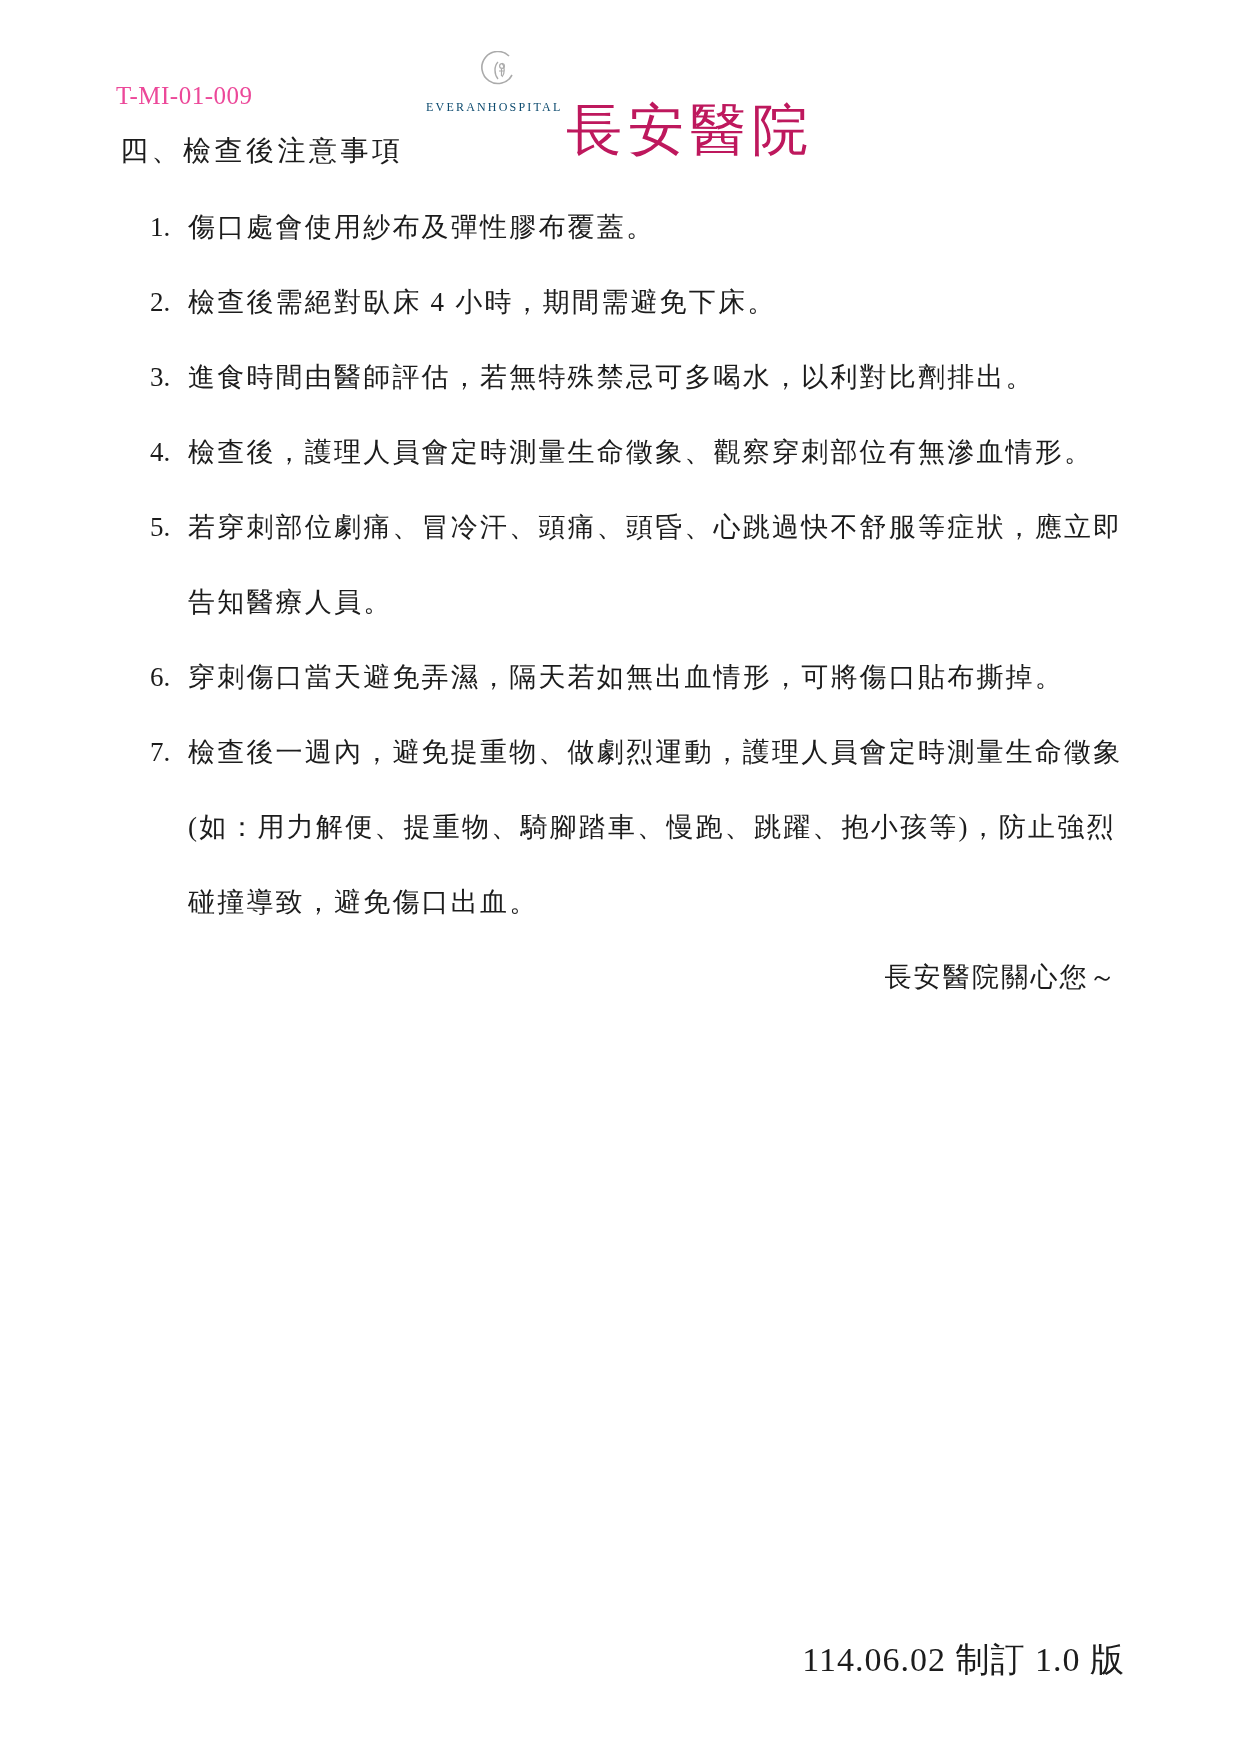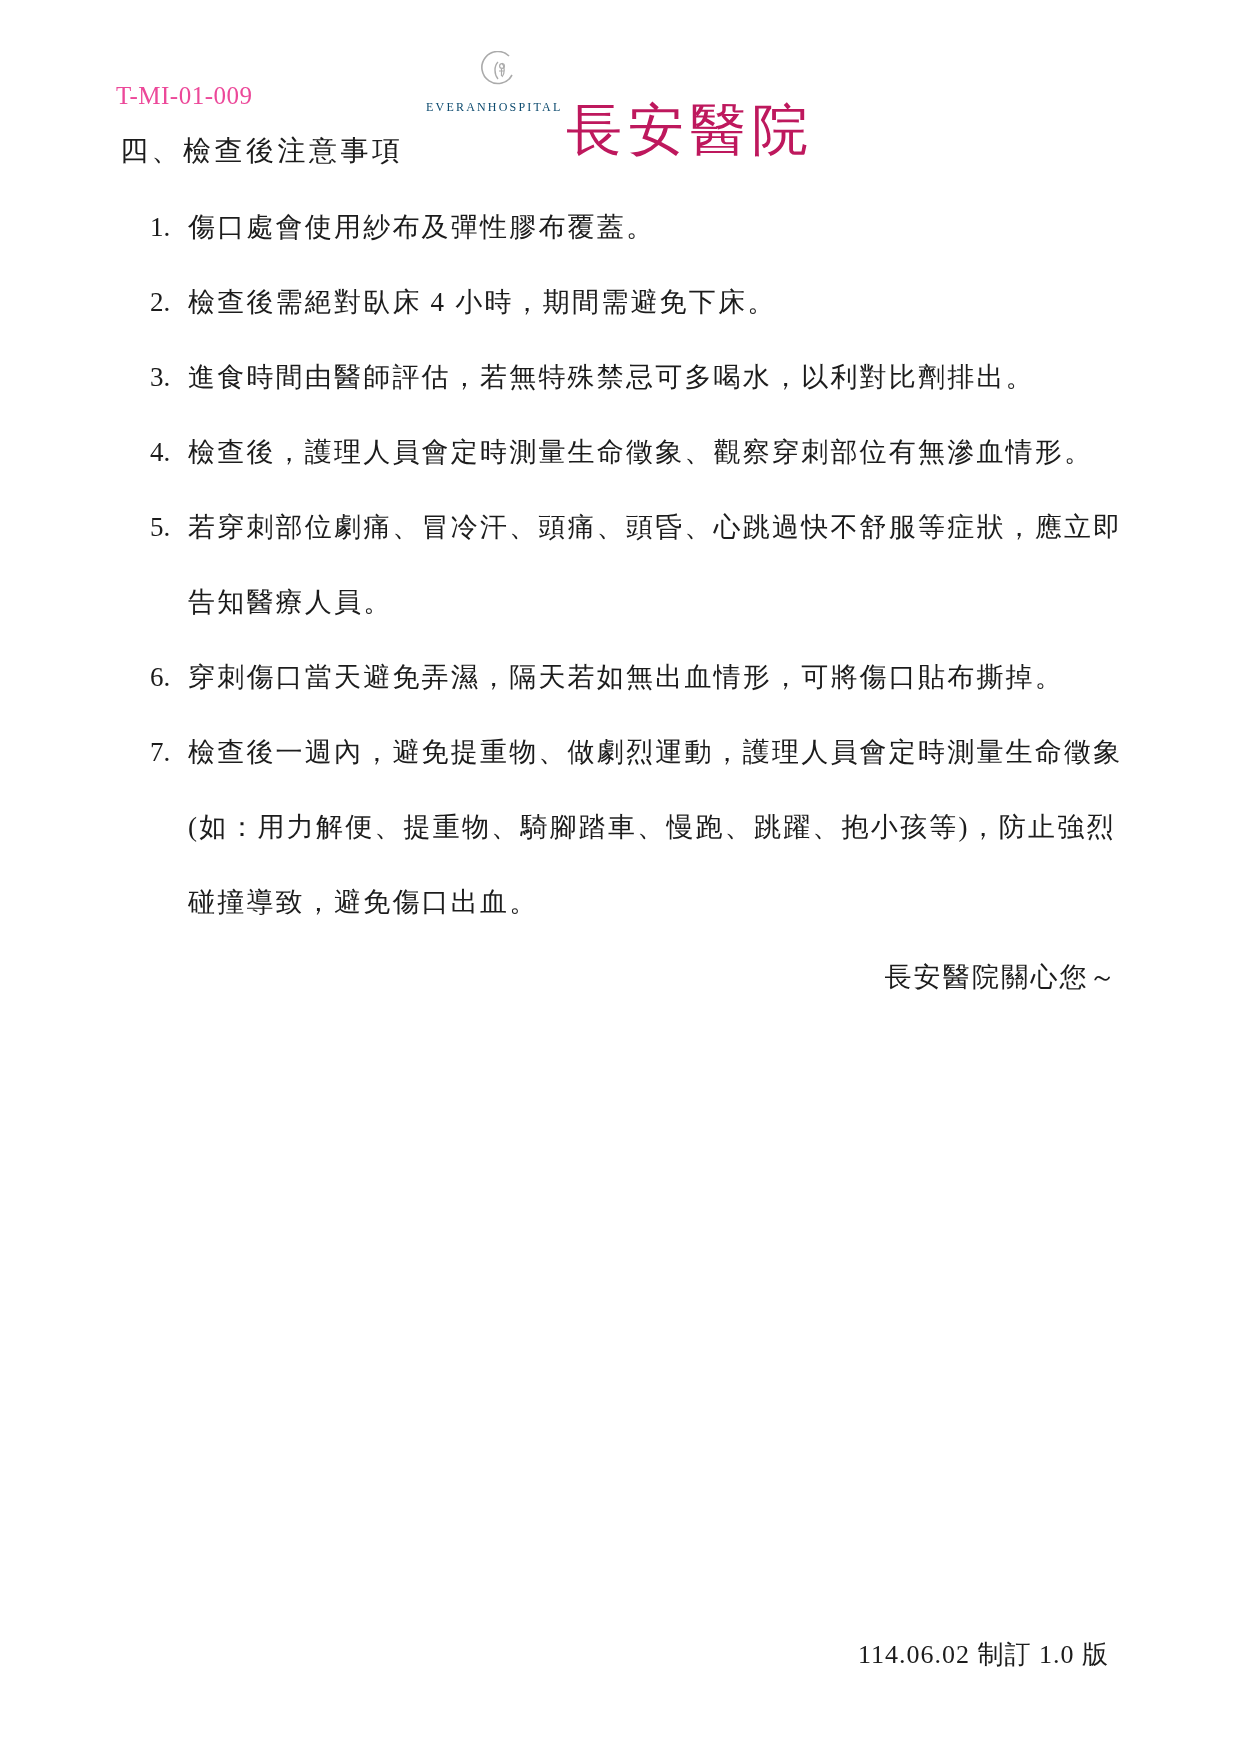--- a/index.html
+++ b/index.html
@@ -94,23 +94,23 @@
   }
   .closing-line {
     text-align: right;
     padding-right: 22px;
     font-size: 27px;
     letter-spacing: 2.2px;
   }
   
   .footer-note {
     position: absolute;
-    right: 132px;
+    right: 116px;
     top: 1637px;
-    font-size: 26px;
+    font-size: 34px;
     letter-spacing: 1px;
     white-space: nowrap;
   }
 </style>
 </head>
 <body>
 
 <div class="doc-code">T-MI-01-009</div>
 
 <div class="logo">

